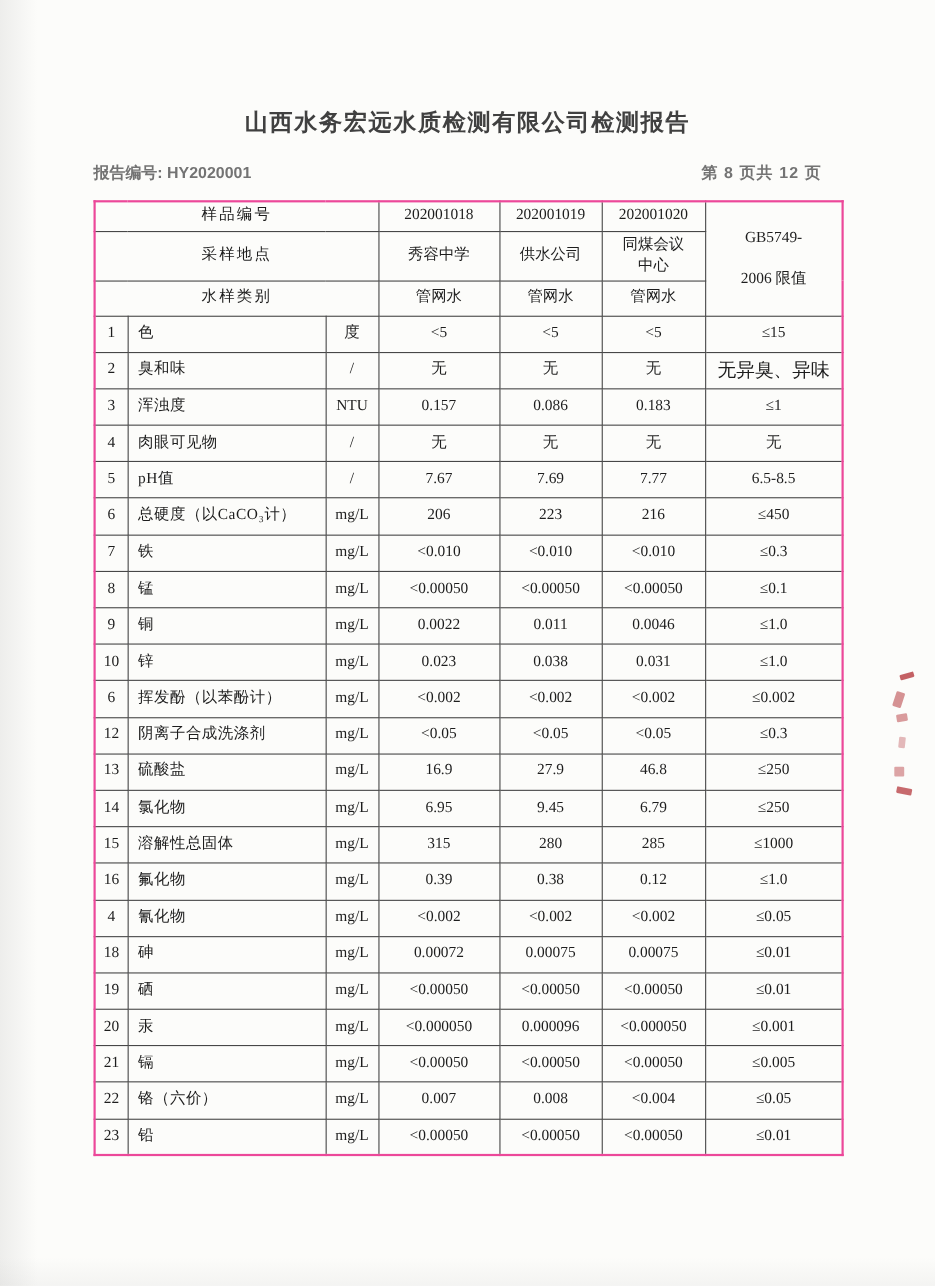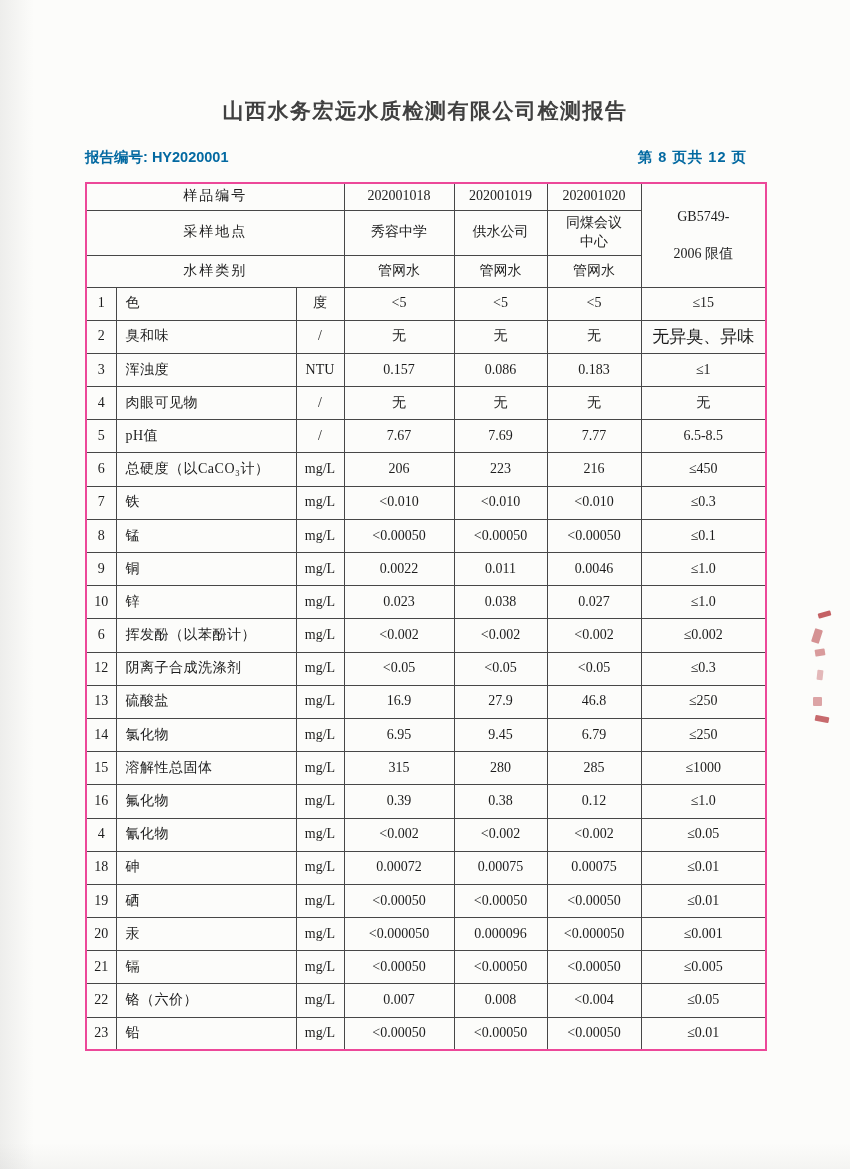--- a/index.html
+++ b/index.html
@@ -23,21 +23,21 @@
   }
   .title{
     margin:0;padding-top:97px;text-align:center;
     font-family:"Liberation Sans","DejaVu Sans",sans-serif;
     font-size:21px;font-weight:bold;letter-spacing:1.5px;color:#404040;
   }
   .meta{
     display:flex;justify-content:space-between;align-items:flex-end;
     margin:23px 85px 0 85px;
     font-family:"Liberation Sans","DejaVu Sans",sans-serif;
-    font-size:14.5px;font-weight:bold;color:#0369a1;
+    font-size:14.5px;font-weight:bold;color:#737373;
   }
   .meta .pageinfo{padding-right:18px;letter-spacing:1px;}
   table.report{
     margin:15px 0 0 85px;width:680px;
     border-collapse:collapse;table-layout:fixed;
     border:2px solid #ec4899;
   }
   table.report td{
     border:1px solid #474747;text-align:center;vertical-align:middle;
     padding:0;font-size:14px;color:#1d1d1d;line-height:1.2;
@@ -206,21 +206,21 @@
     <td class="c-val">0.0046</td>
     <td class="c-limit">≤1.0</td>
   </tr>
 
   <tr class="data-row">
     <td class="c-no">10</td>
     <td class="c-param">锌</td>
     <td class="c-unit">mg/L</td>
     <td class="c-val">0.023</td>
     <td class="c-val">0.038</td>
-    <td class="c-val">0.027</td>
+    <td class="c-val">0.031</td>
     <td class="c-limit">≤1.0</td>
   </tr>
 
   <tr class="data-row">
     <td class="c-no">6</td>
     <td class="c-param">挥发酚（以苯酚计）</td>
     <td class="c-unit">mg/L</td>
     <td class="c-val">&lt;0.002</td>
     <td class="c-val">&lt;0.002</td>
     <td class="c-val">&lt;0.002</td>

